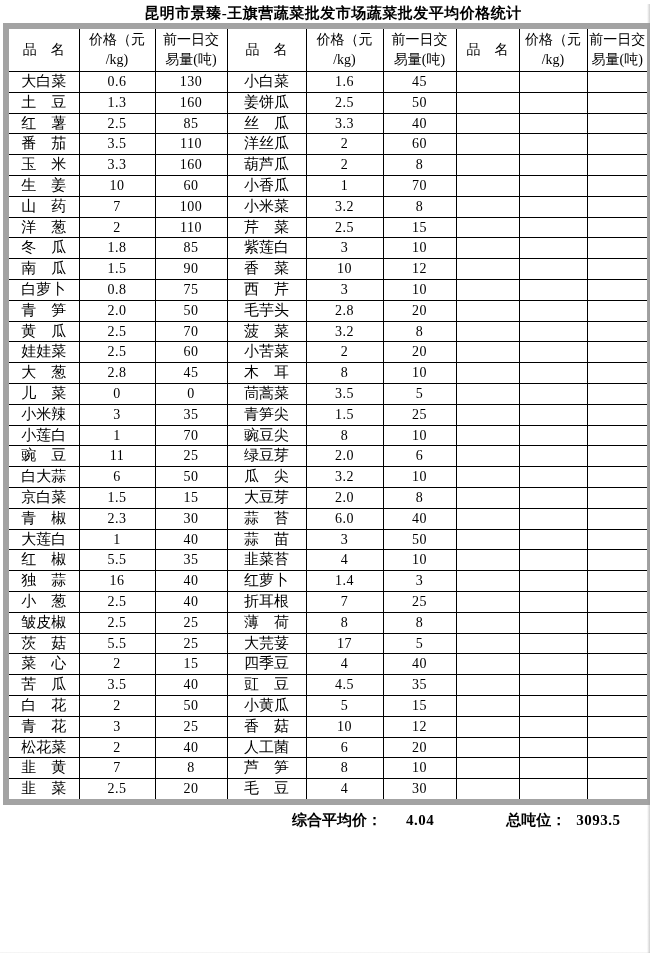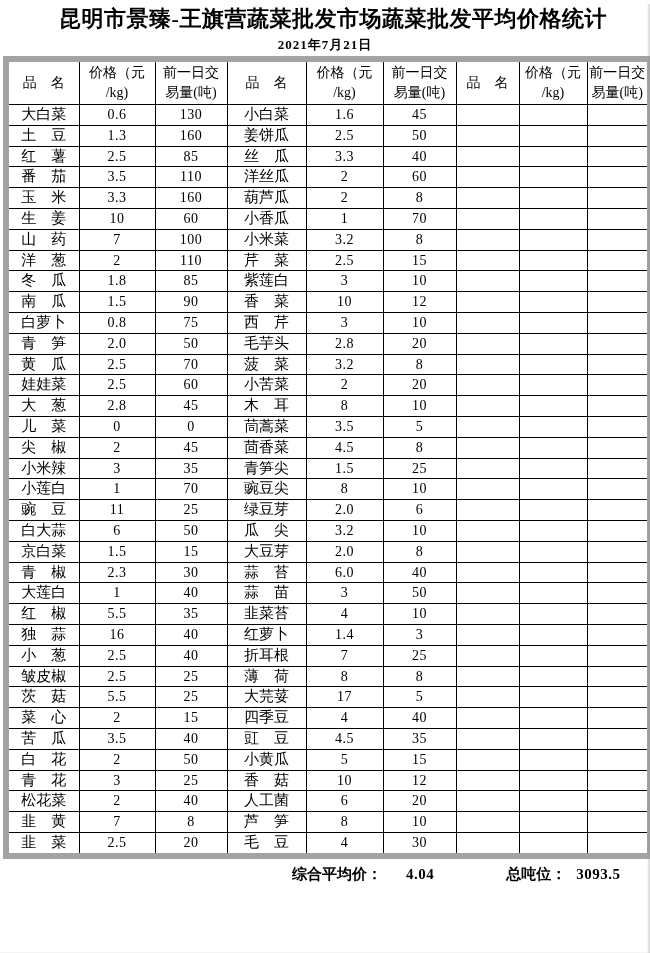--- a/index.html
+++ b/index.html
@@ -8,21 +8,21 @@
     background: #ffffff;
     overflow: hidden;
     font-family: "Liberation Serif", "DejaVu Serif", serif;
     color: #000;
   }
   .page { position: relative; width: 650px; height: 953px; }
 
   .title {
     margin: 4px 0 0 16px;
     text-align: center;
-    font-size: 22px;
+    font-size: 15px;
     font-weight: 700;
     letter-spacing: 0.5px;
   }
   .date {
     text-align: center;
     font-size: 13px;
     font-weight: 600;
     letter-spacing: 1px;
     margin: 2px 0 2px 0;
   }
@@ -84,21 +84,20 @@
     background: linear-gradient(to right, rgba(160,160,160,0), rgba(150,150,150,0.45));
     pointer-events: none;
   }
 </style>
 </head>
 <body>
 
 <div class="page">
 
   <h1 class="title">昆明市景臻-王旗营蔬菜批发市场蔬菜批发平均价格统计</h1>
-  <div class="date">2021年7月21日</div>
 
   <table class="price-table">
     <colgroup>
       <col style="width:73px">
         <col style="width:76px">
         <col style="width:72px">
       <col style="width:79px">
         <col style="width:77px">
         <col style="width:73px">
       <col style="width:63px">
@@ -295,31 +294,20 @@
           <td class="num">0</td>
           <td class="num">0</td>
           <td class="name">茼蒿菜</td>
           <td class="num">3.5</td>
           <td class="num">5</td>
           <td class="name"></td>
           <td class="num"></td>
           <td class="num"></td>
         </tr>
         <tr>
-          <td class="name">尖　椒</td>
-          <td class="num">2</td>
-          <td class="num">45</td>
-          <td class="name">茴香菜</td>
-          <td class="num">4.5</td>
-          <td class="num">8</td>
-          <td class="name"></td>
-          <td class="num"></td>
-          <td class="num"></td>
-        </tr>
-        <tr>
           <td class="name">小米辣</td>
           <td class="num">3</td>
           <td class="num">35</td>
           <td class="name">青笋尖</td>
           <td class="num">1.5</td>
           <td class="num">25</td>
           <td class="name"></td>
           <td class="num"></td>
           <td class="num"></td>
         </tr>

